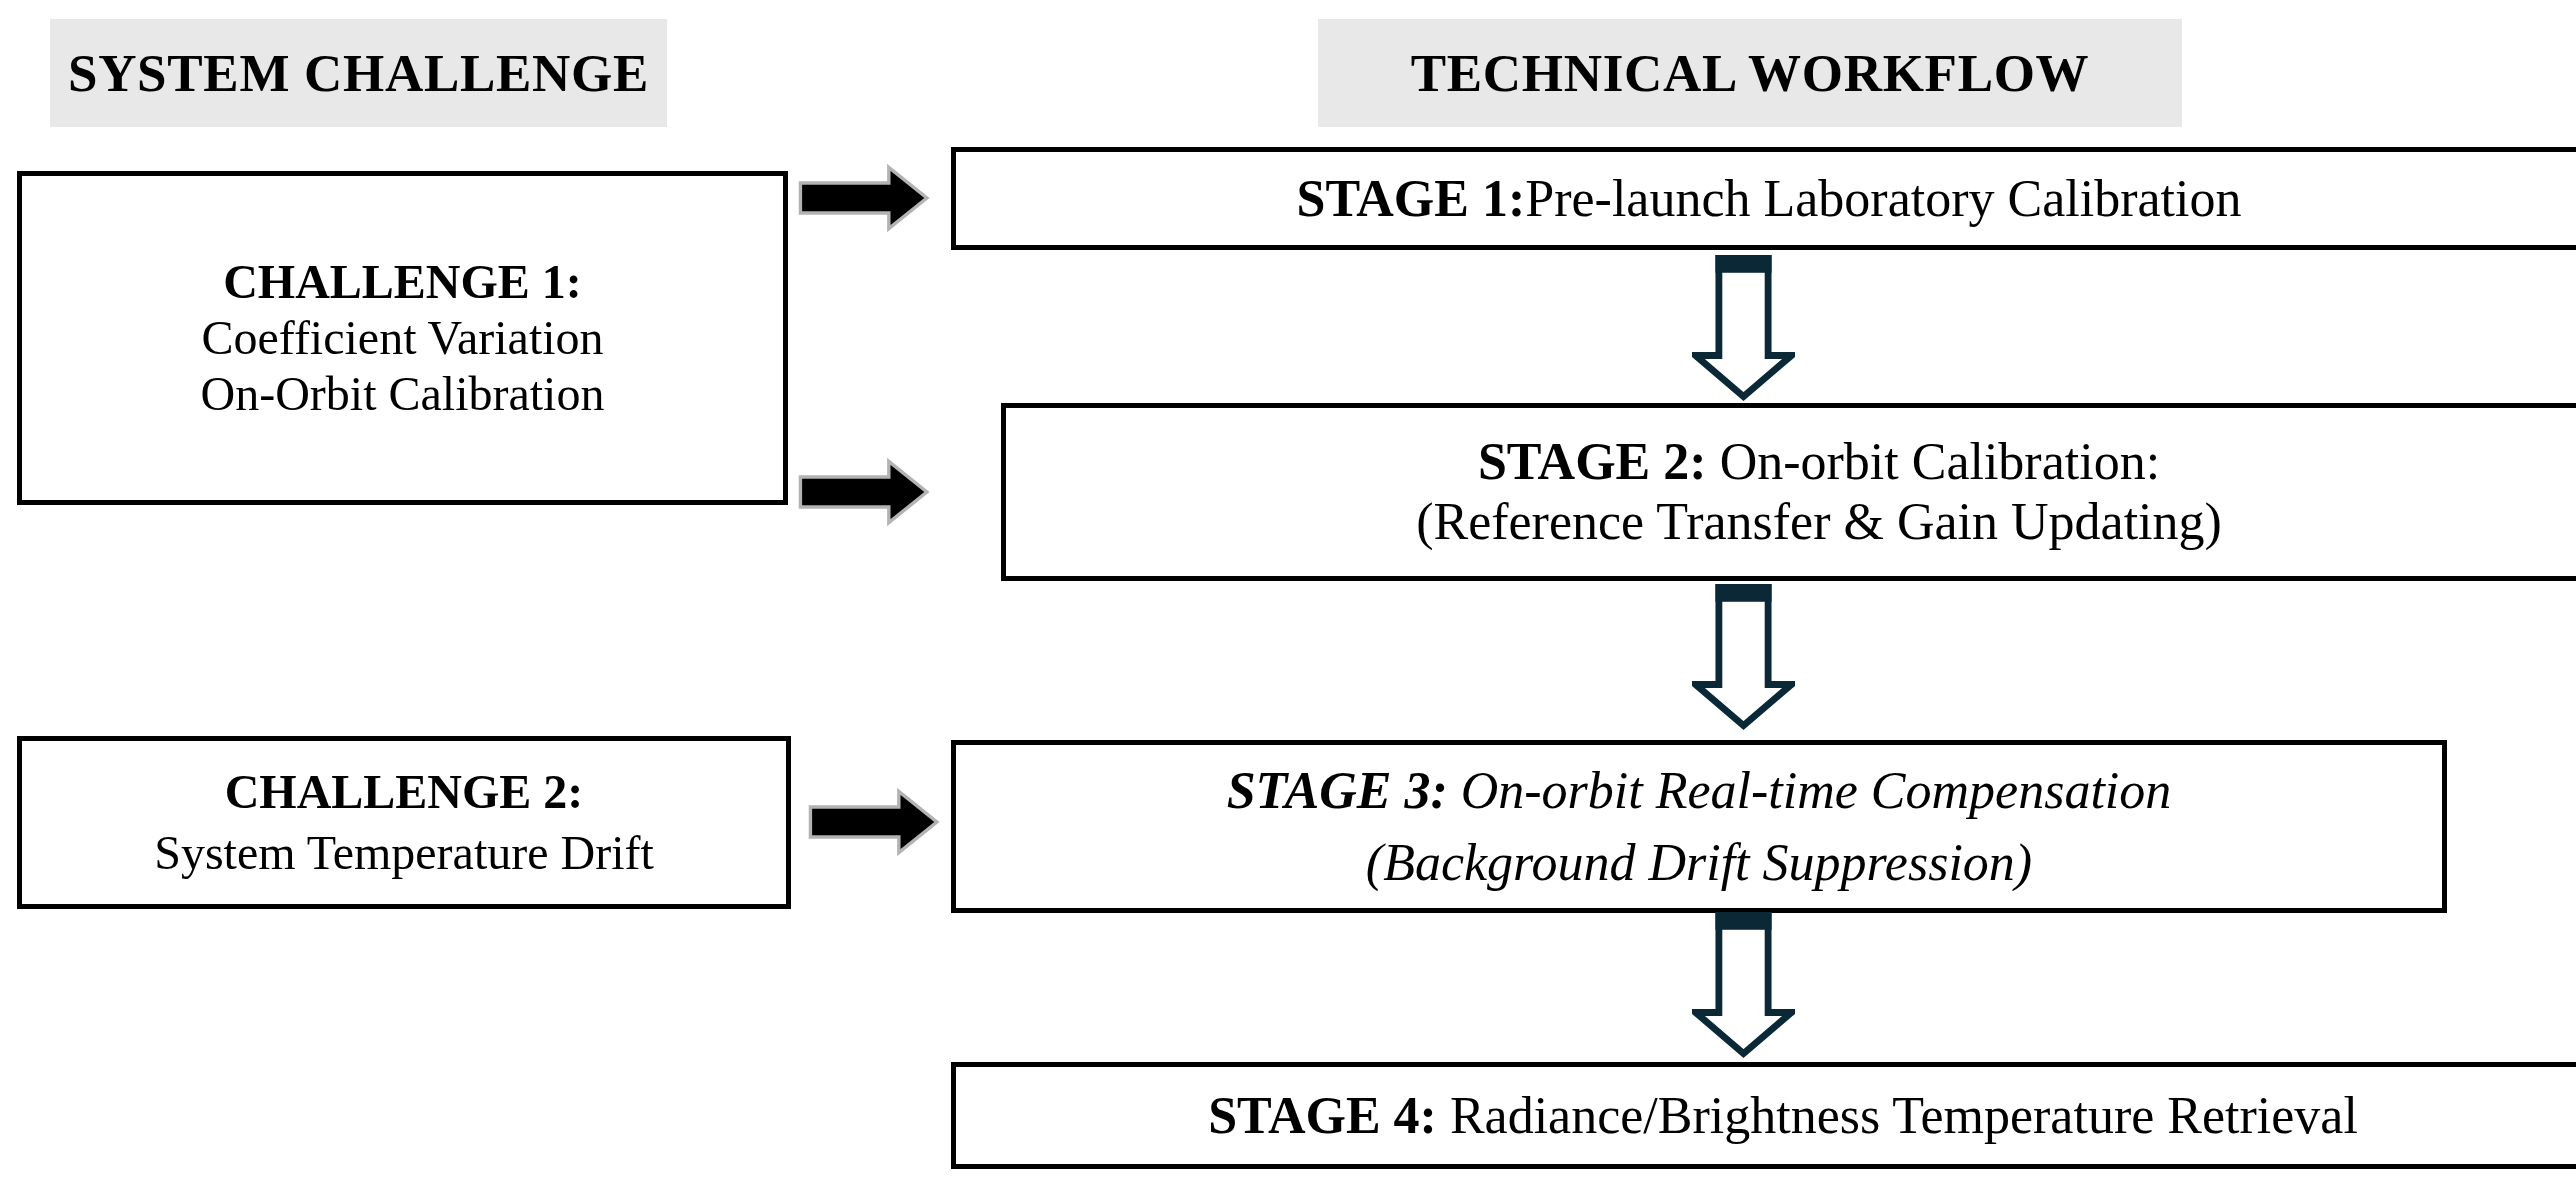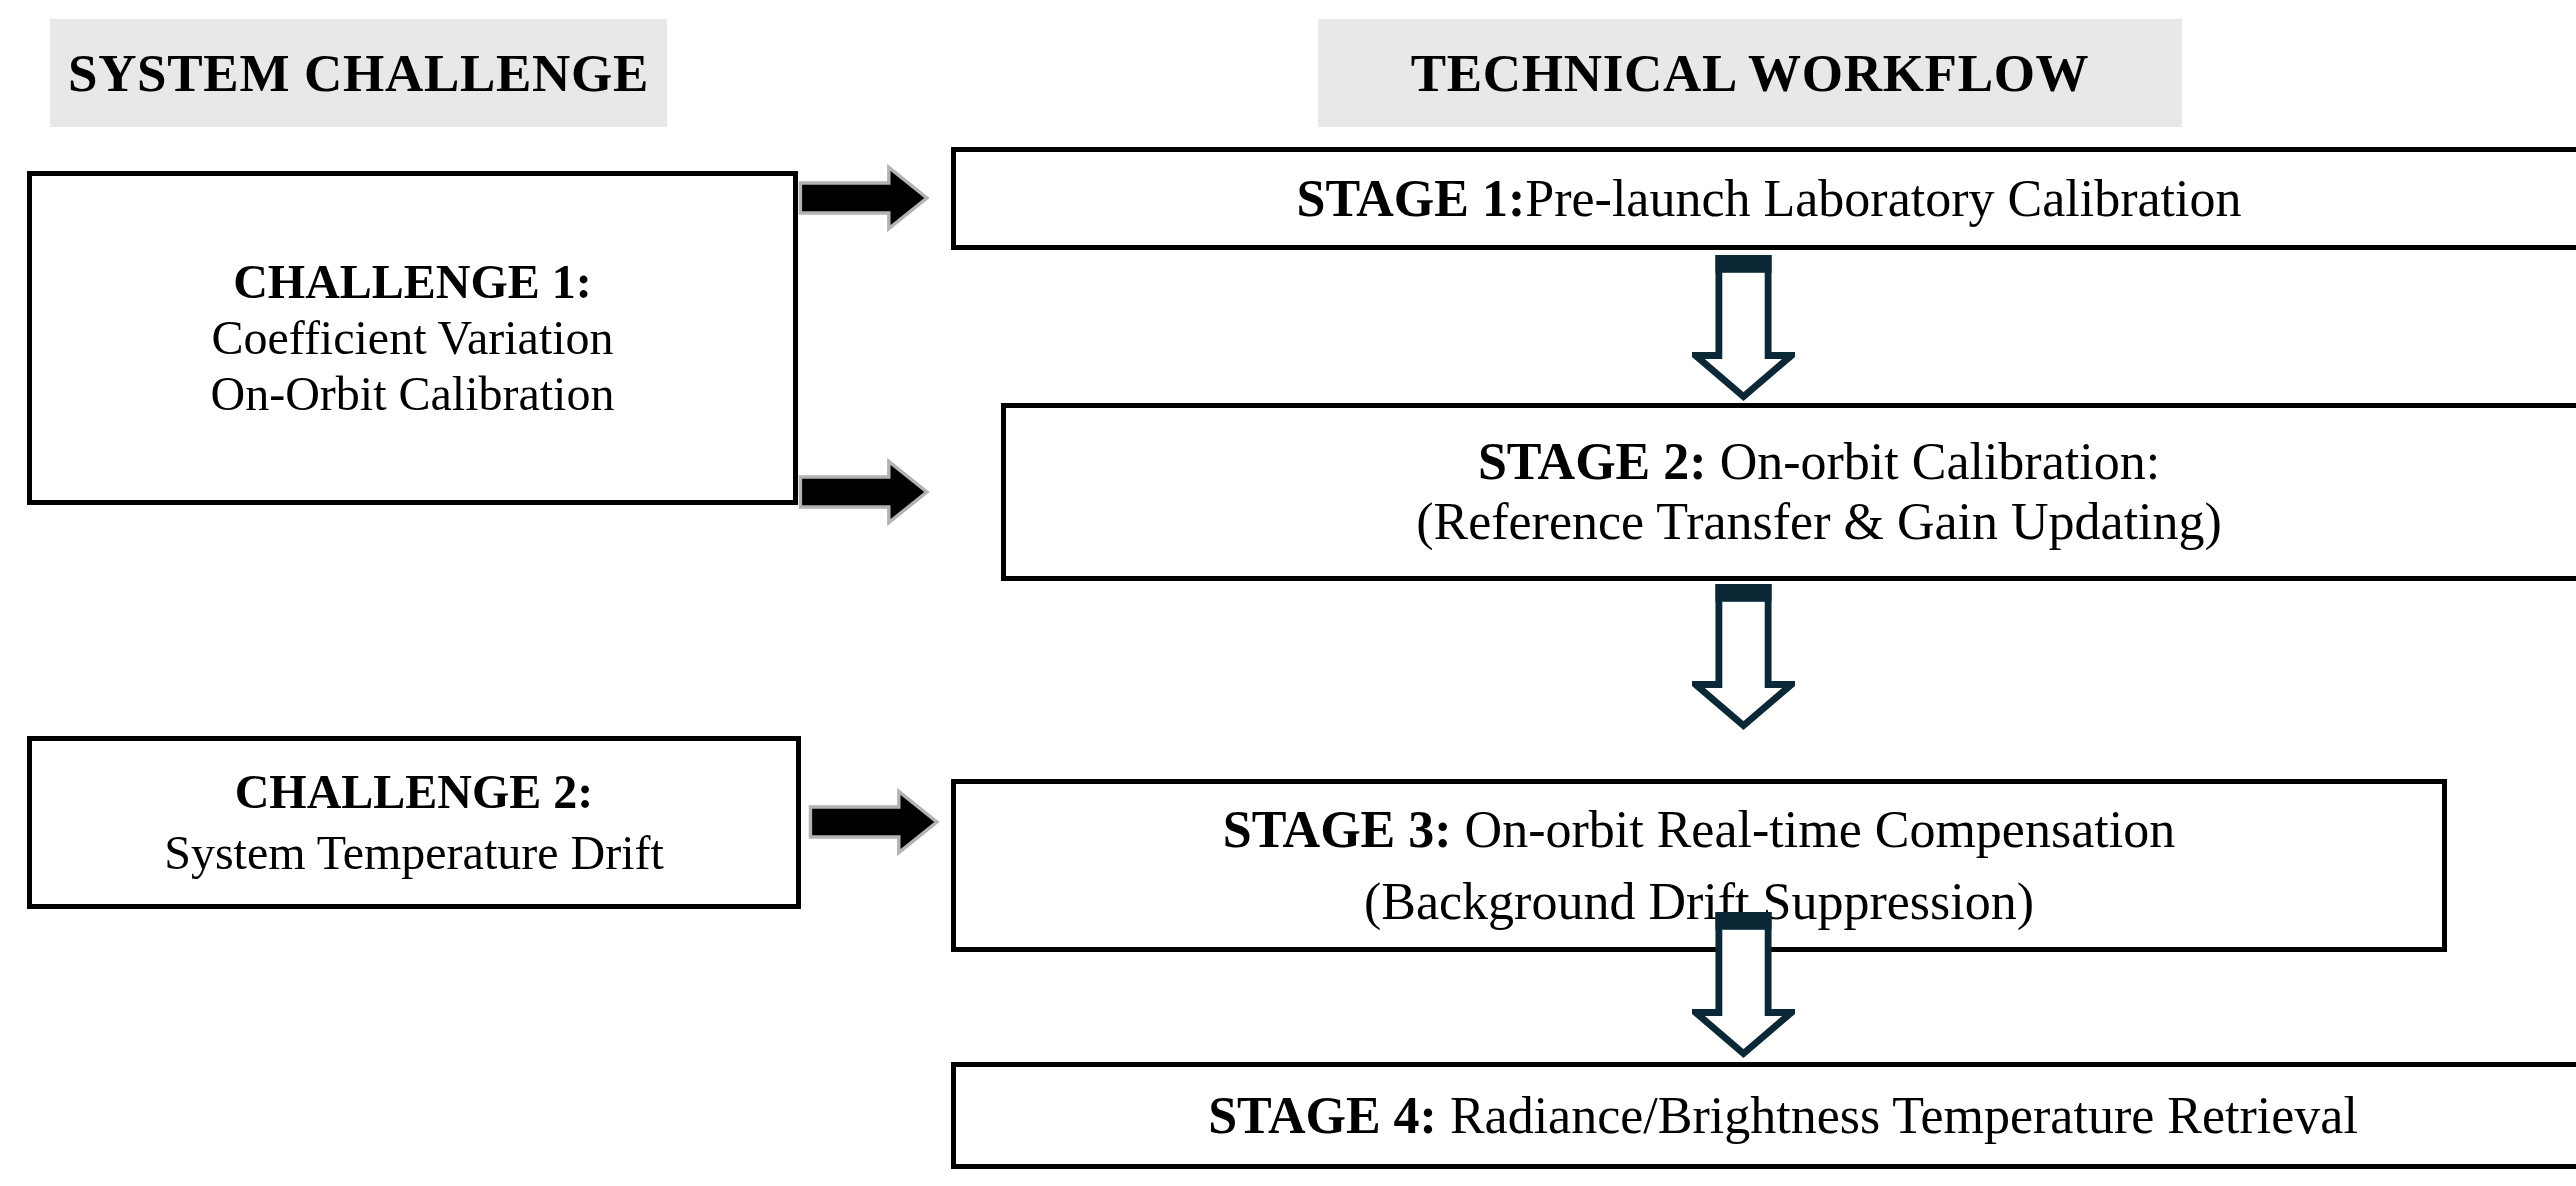--- a/index.html
+++ b/index.html
@@ -15,28 +15,28 @@
     font-weight:bold;font-size:53px;letter-spacing:0.7px;white-space:nowrap;
   }
   #hdr-left{left:50px;top:19px;width:617px;height:108px;}
   #hdr-right{left:1318px;top:19px;width:864px;height:108px;}
 
   .box{
     position:absolute;box-sizing:border-box;border:5.5px solid #000;background:#fff;
     display:flex;flex-direction:column;align-items:center;justify-content:center;
     text-align:center;
   }
-  .challenge{font-size:48px;line-height:1.16;margin-left:10px;}
+  .challenge{font-size:48px;line-height:1.16;}
   #challenge1{left:17px;top:171px;width:771px;height:334px;}
   #challenge2{left:17px;top:736px;width:774px;height:173px;row-gap:5px;}
 
   .stage{font-size:52px;line-height:1.15;margin-left:16px;}
   #stage1{left:935px;top:147px;width:1636px;height:103px;}
   #stage2{left:985px;top:403px;width:1636px;height:178px;row-gap:0;}
-  #stage3{left:935px;top:779px;width:1496px;height:173px;row-gap:12.3px;}
+  #stage3{left:935px;top:740px;width:1496px;height:173px;row-gap:12.3px;font-style:italic;}
   #stage4{left:935px;top:1062px;width:1636px;height:107px;padding-left:28px;}
 
   .b{font-weight:bold;}
   .line{white-space:nowrap;}
 
   .arrow{position:absolute;line-height:0;}
   #link1{left:797px;top:164px;}
   #link2{left:797px;top:458px;}
   #link3{left:807px;top:788px;}
   #flow1{left:1692px;top:255px;}

